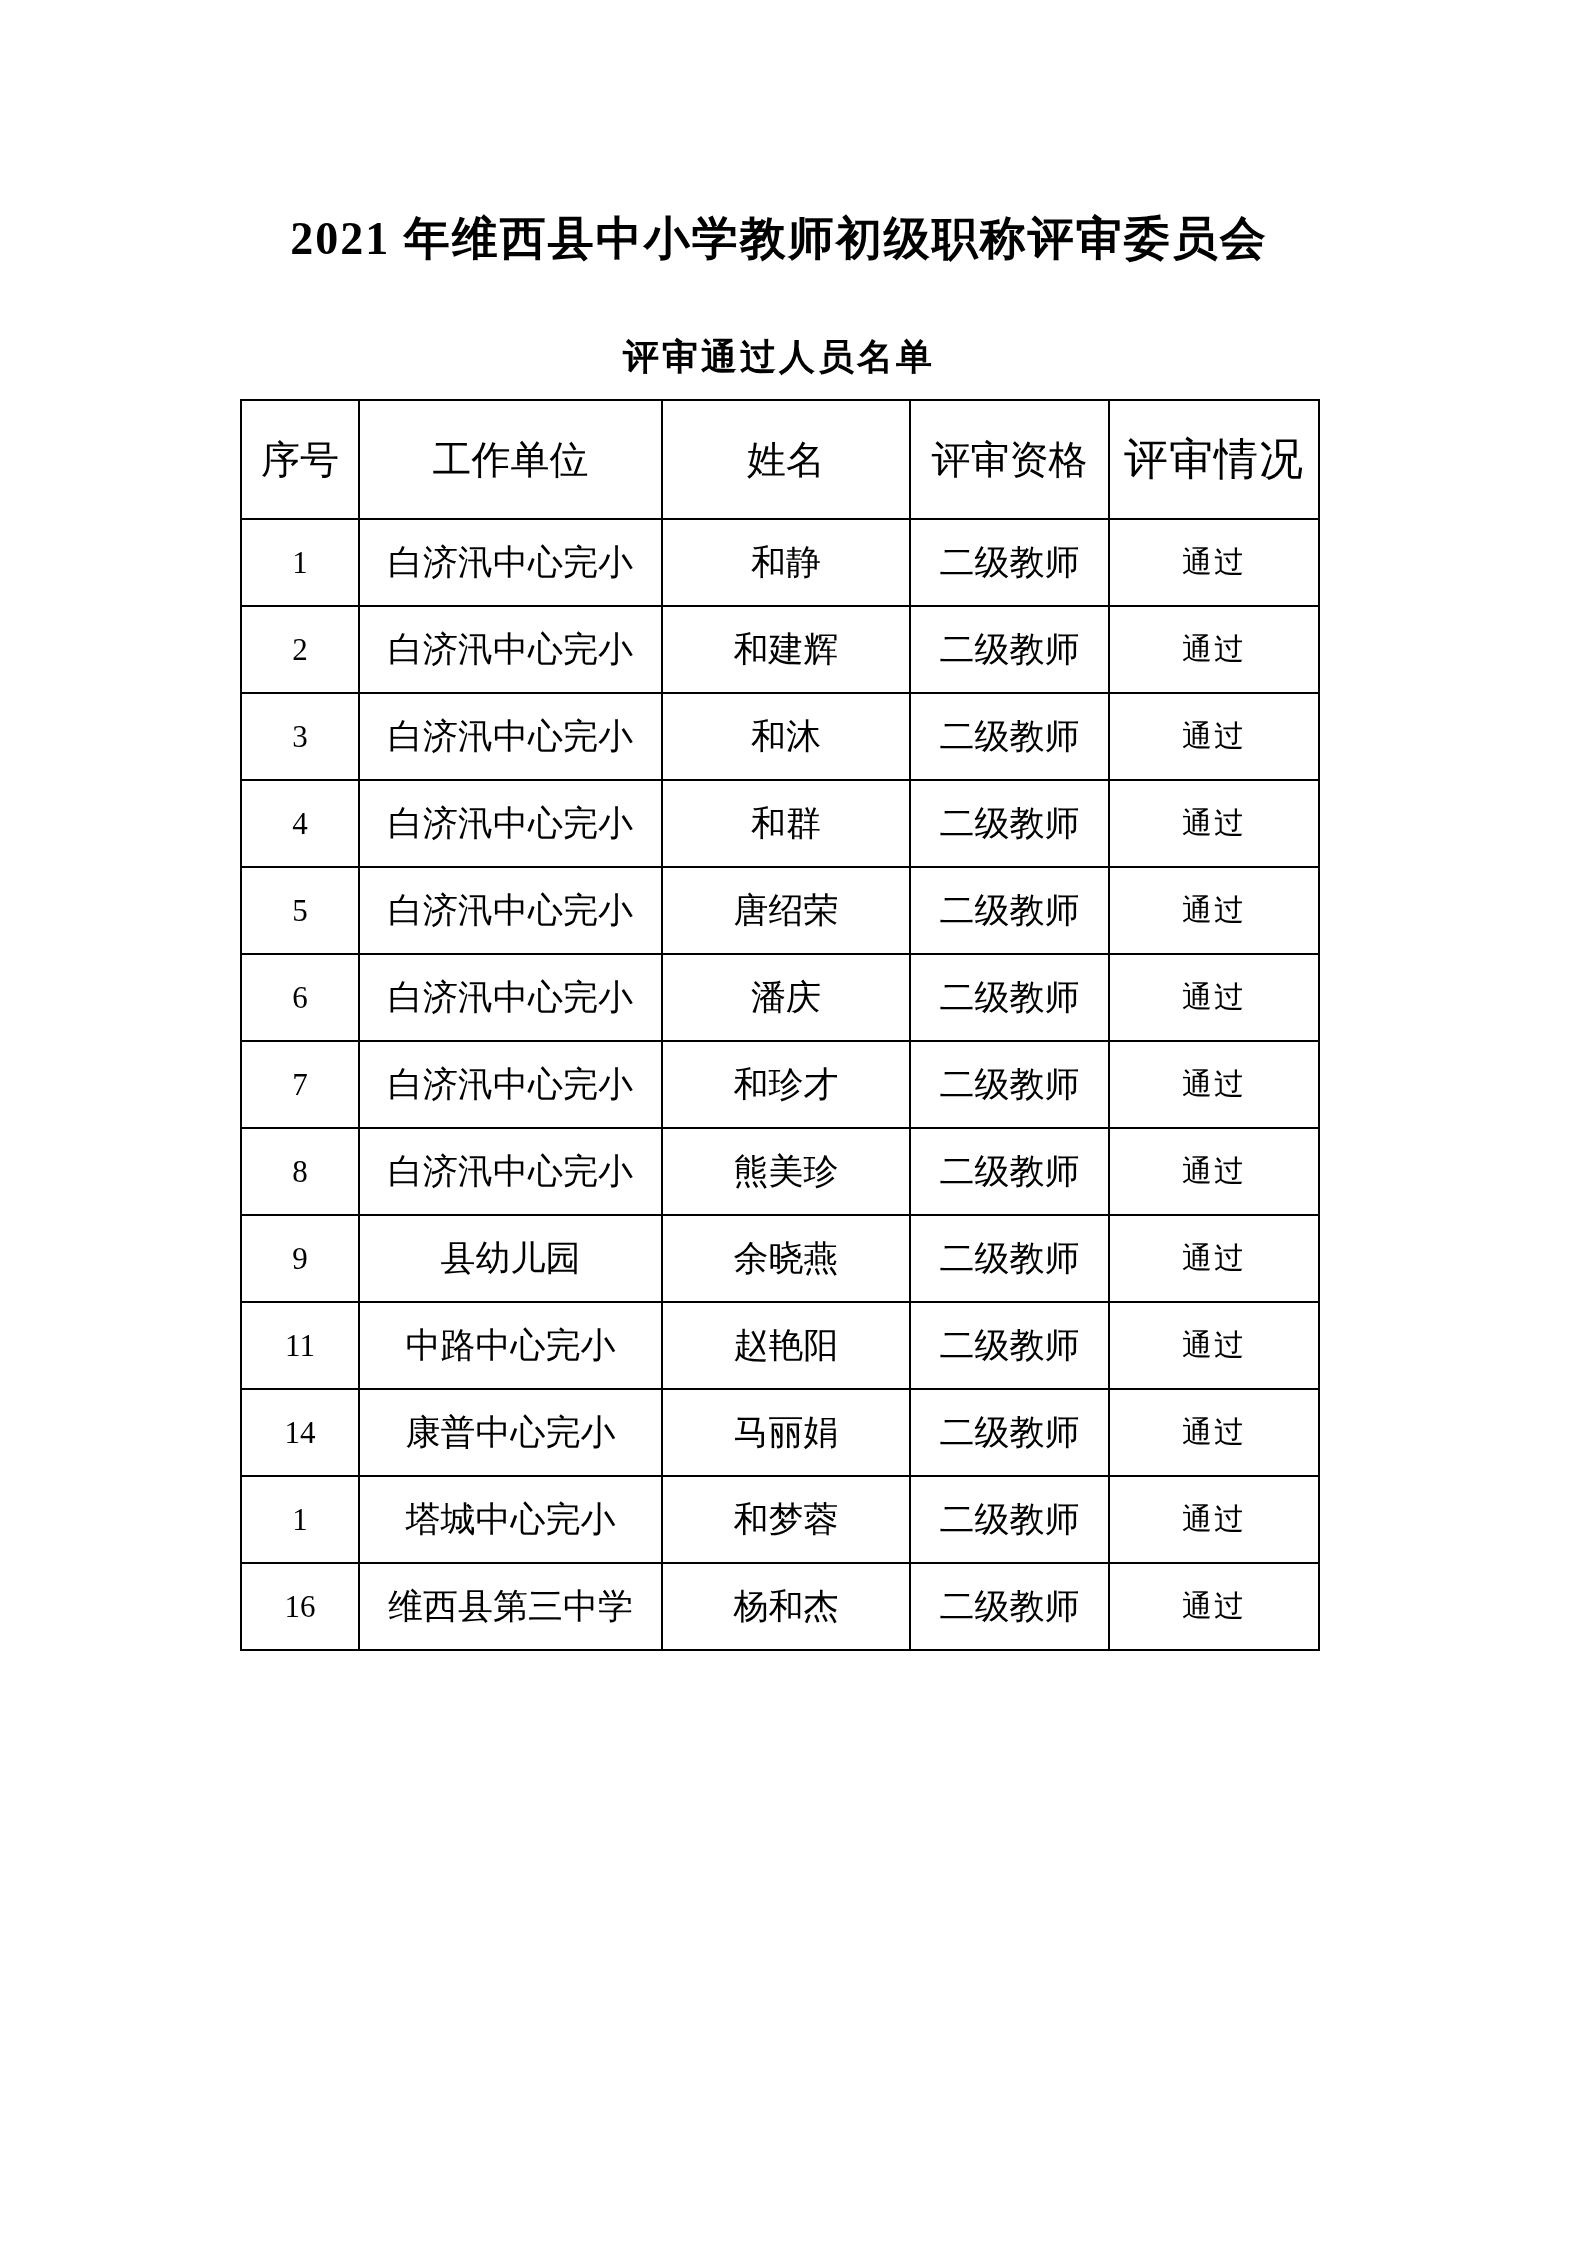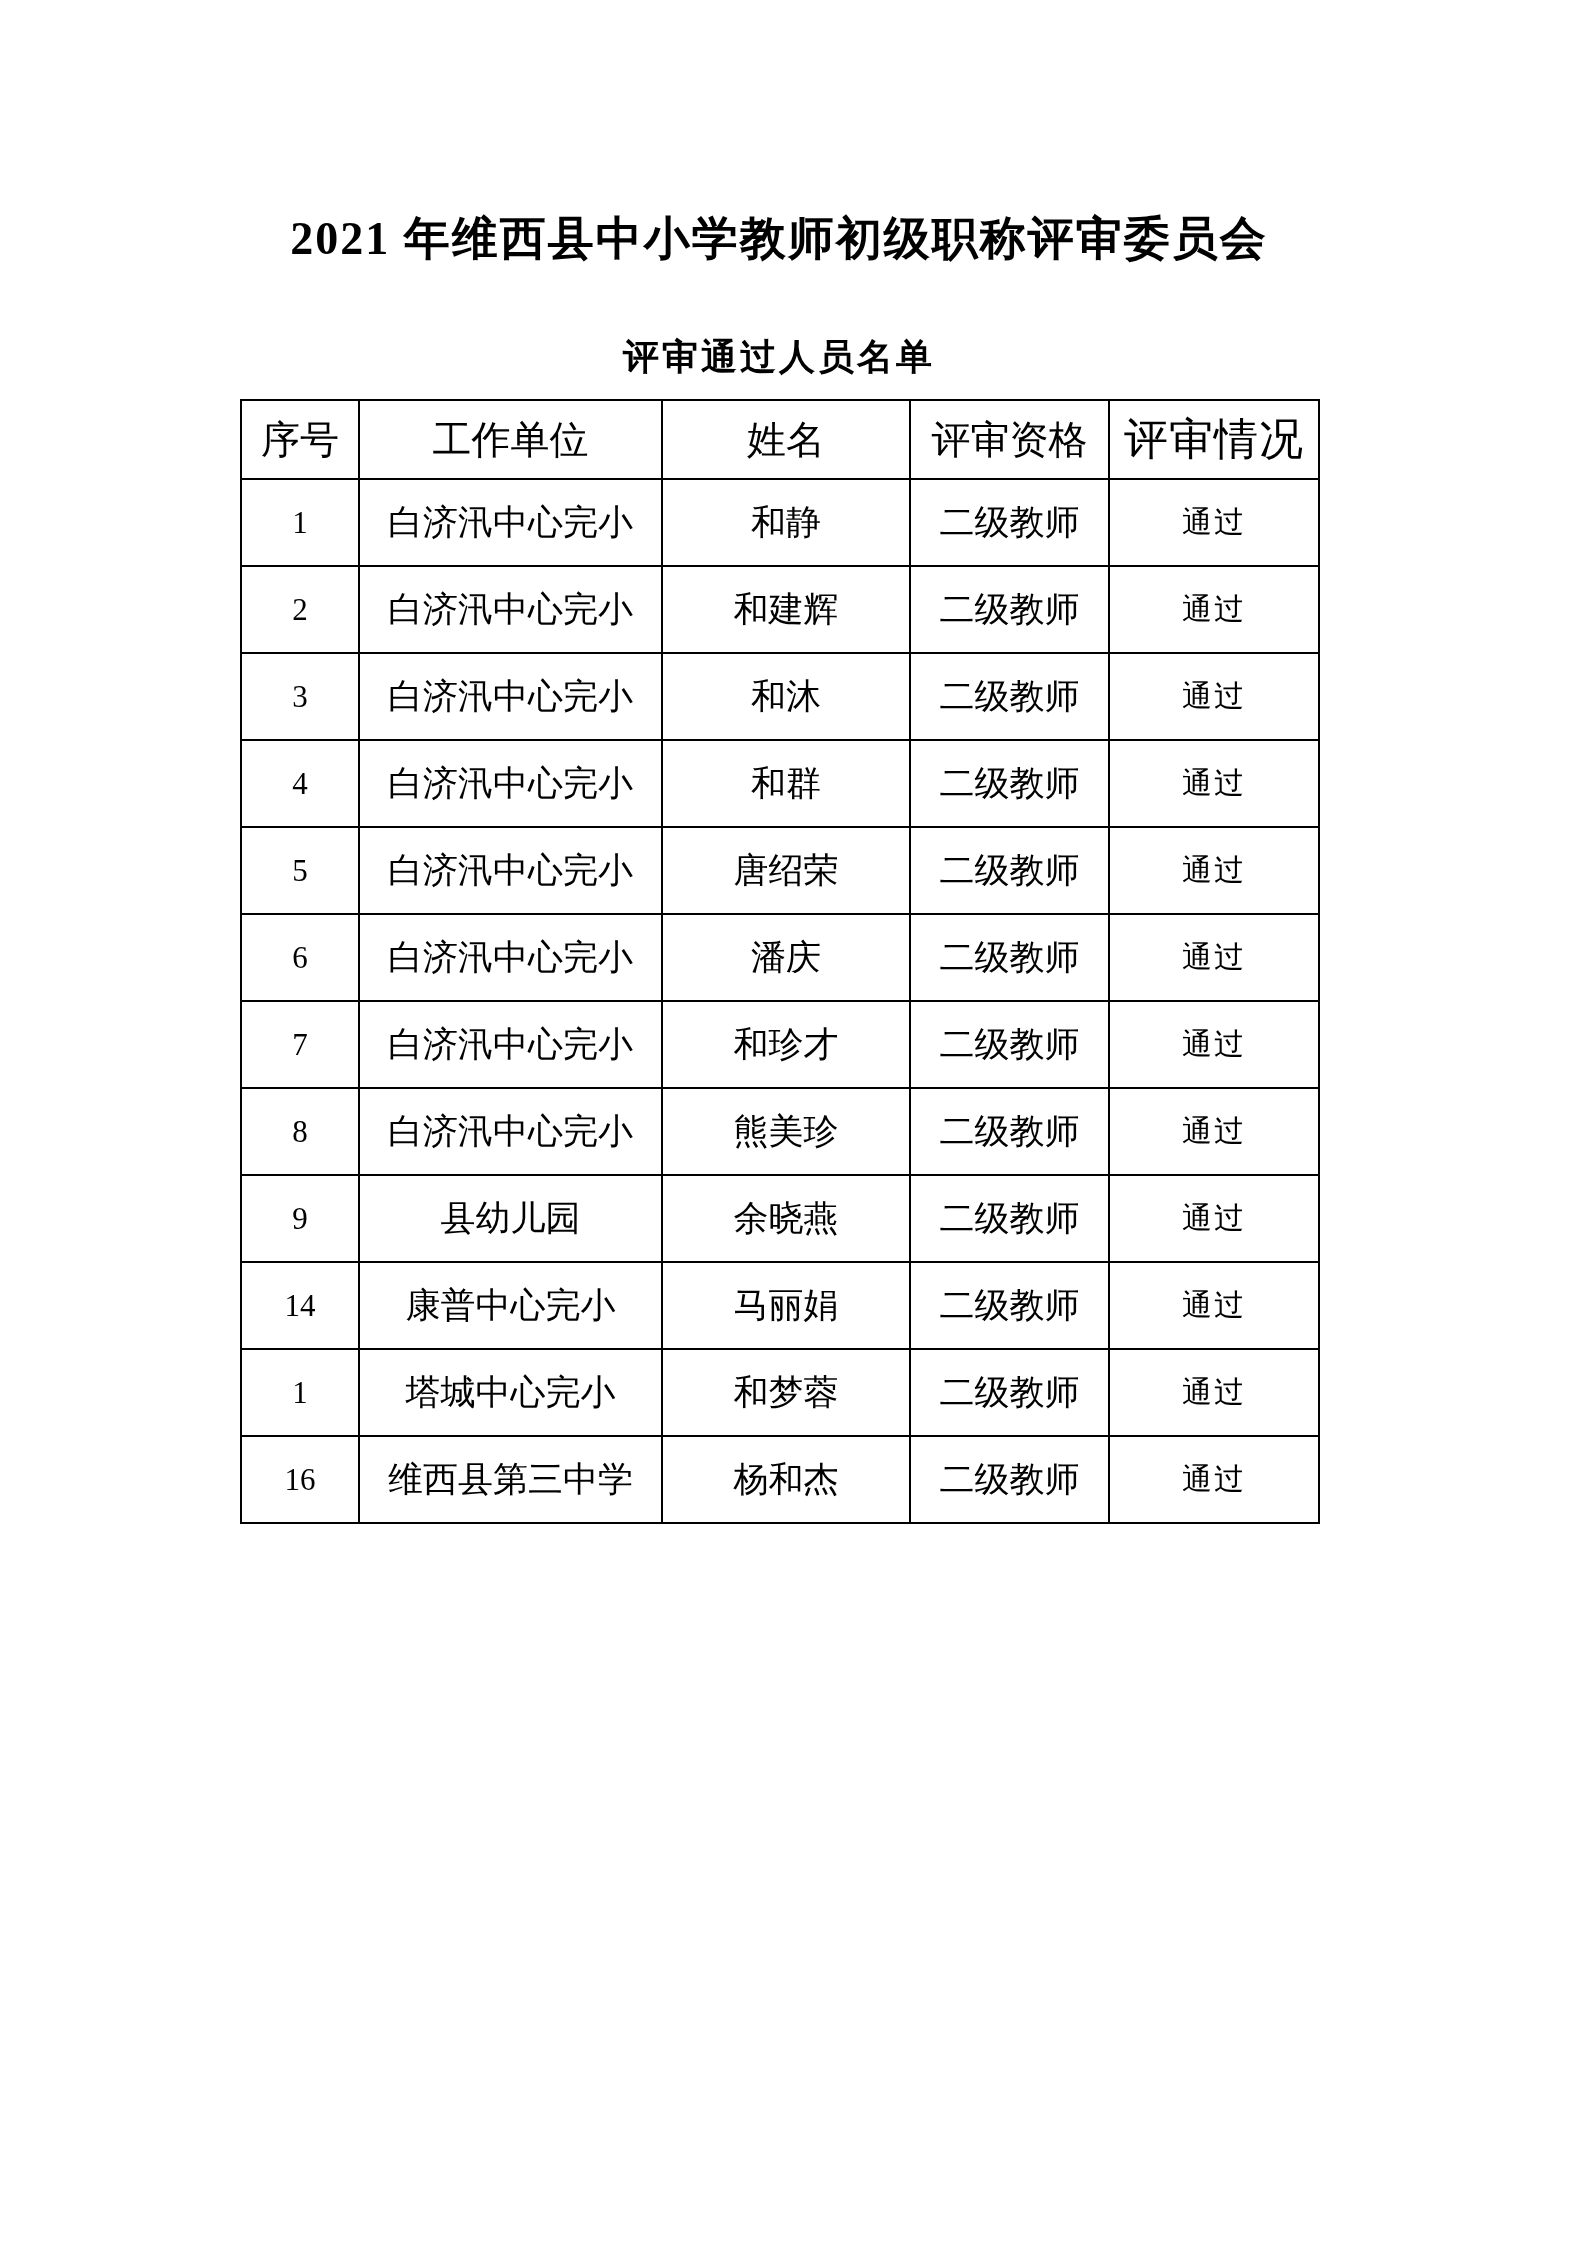--- a/index.html
+++ b/index.html
@@ -48,21 +48,21 @@
   }
   table.roster th,
   table.roster td {
     border: 2px solid #000000;
     text-align: center;
     vertical-align: middle;
     font-weight: normal;
     overflow: hidden;
     white-space: nowrap;
   }
-  thead th { height: 79px; font-size: 39px; }
+  thead th { height: 119px; font-size: 39px; }
   thead th.col-result-head { font-size: 44px; letter-spacing: 1px; margin-left: 29px; }
   tbody td { height: 87px; font-size: 35px; }
   tbody td.cell-no { font-size: 31px; }
   tbody td.cell-result { font-size: 30px; letter-spacing: 2px; }
 </style>
 </head>
 <body>
 
 <div class="page">
   <div class="content">
@@ -155,20 +155,27 @@
 
   <tr>
     <td class="cell-no">9</td>
     <td class="cell-unit">县幼儿园</td>
     <td class="cell-name">余晓燕</td>
     <td class="cell-qual">二级教师</td>
     <td class="cell-result">通过</td>
   </tr>
 
 
+  <tr>
+    <td class="cell-no">11</td>
+    <td class="cell-unit">中路中心完小</td>
+    <td class="cell-name">赵艳阳</td>
+    <td class="cell-qual">二级教师</td>
+    <td class="cell-result">通过</td>
+  </tr>
 
 
 
   <tr>
     <td class="cell-no">14</td>
     <td class="cell-unit">康普中心完小</td>
     <td class="cell-name">马丽娟</td>
     <td class="cell-qual">二级教师</td>
     <td class="cell-result">通过</td>
   </tr>

